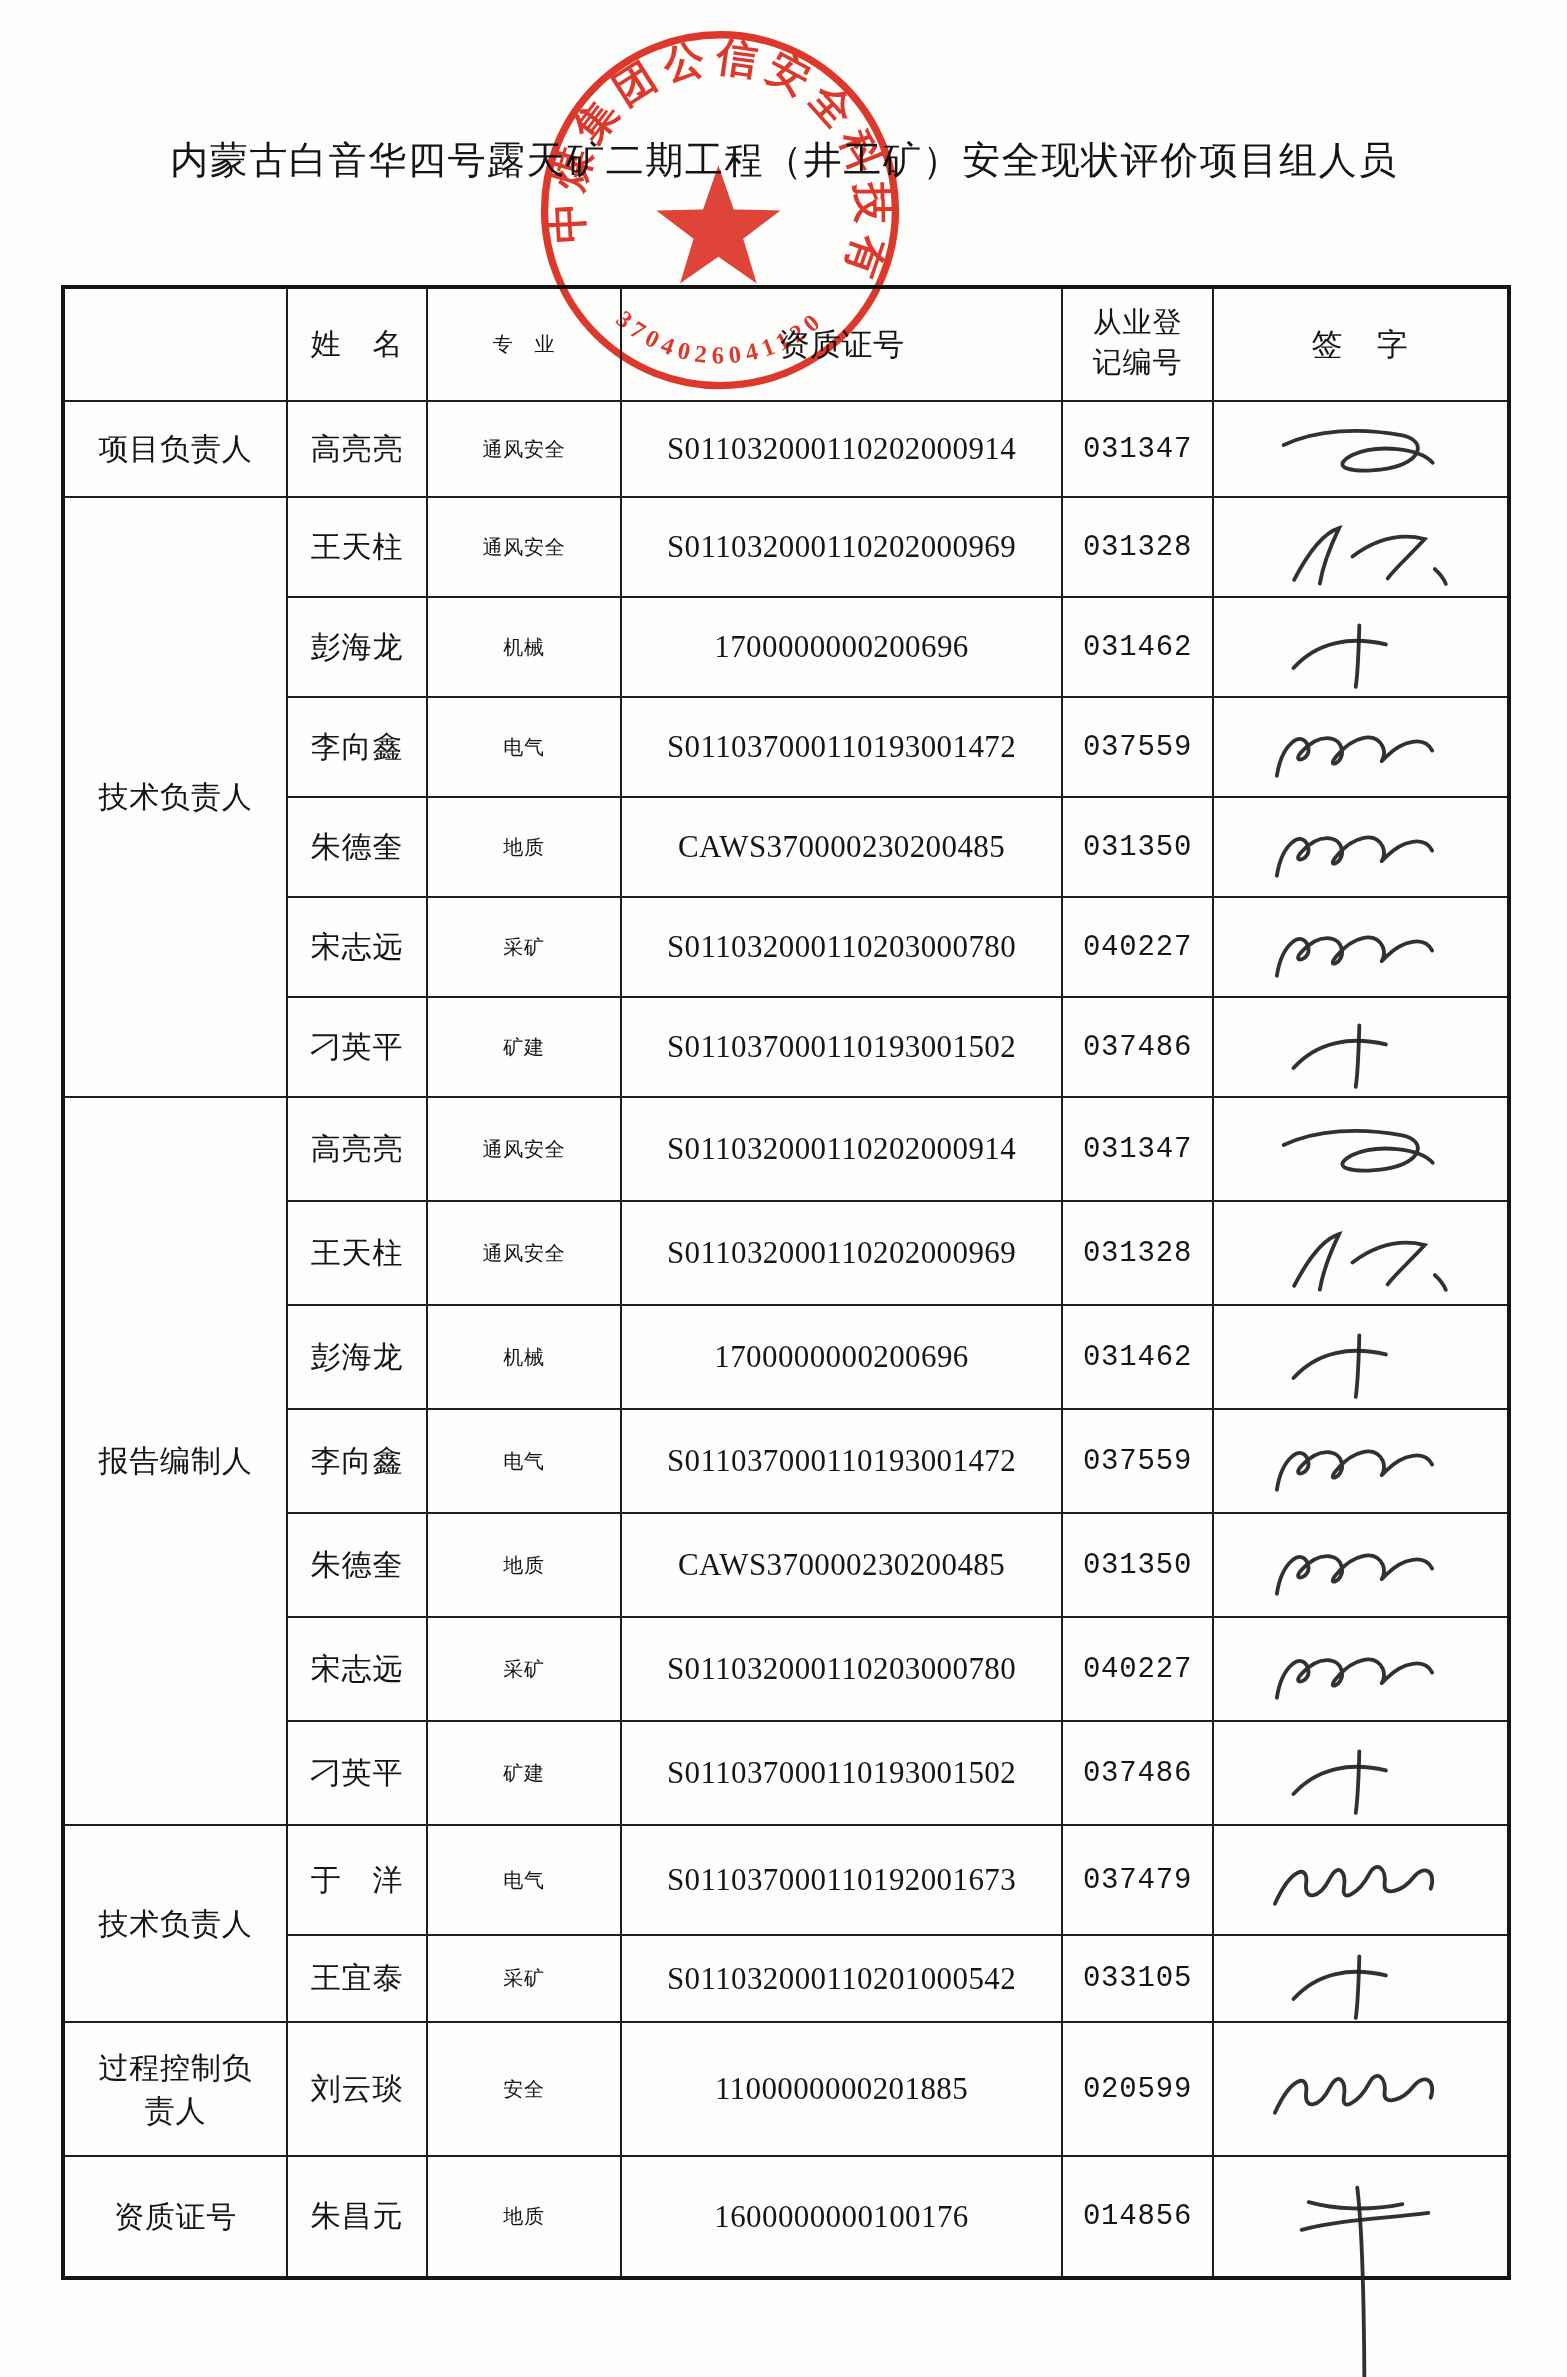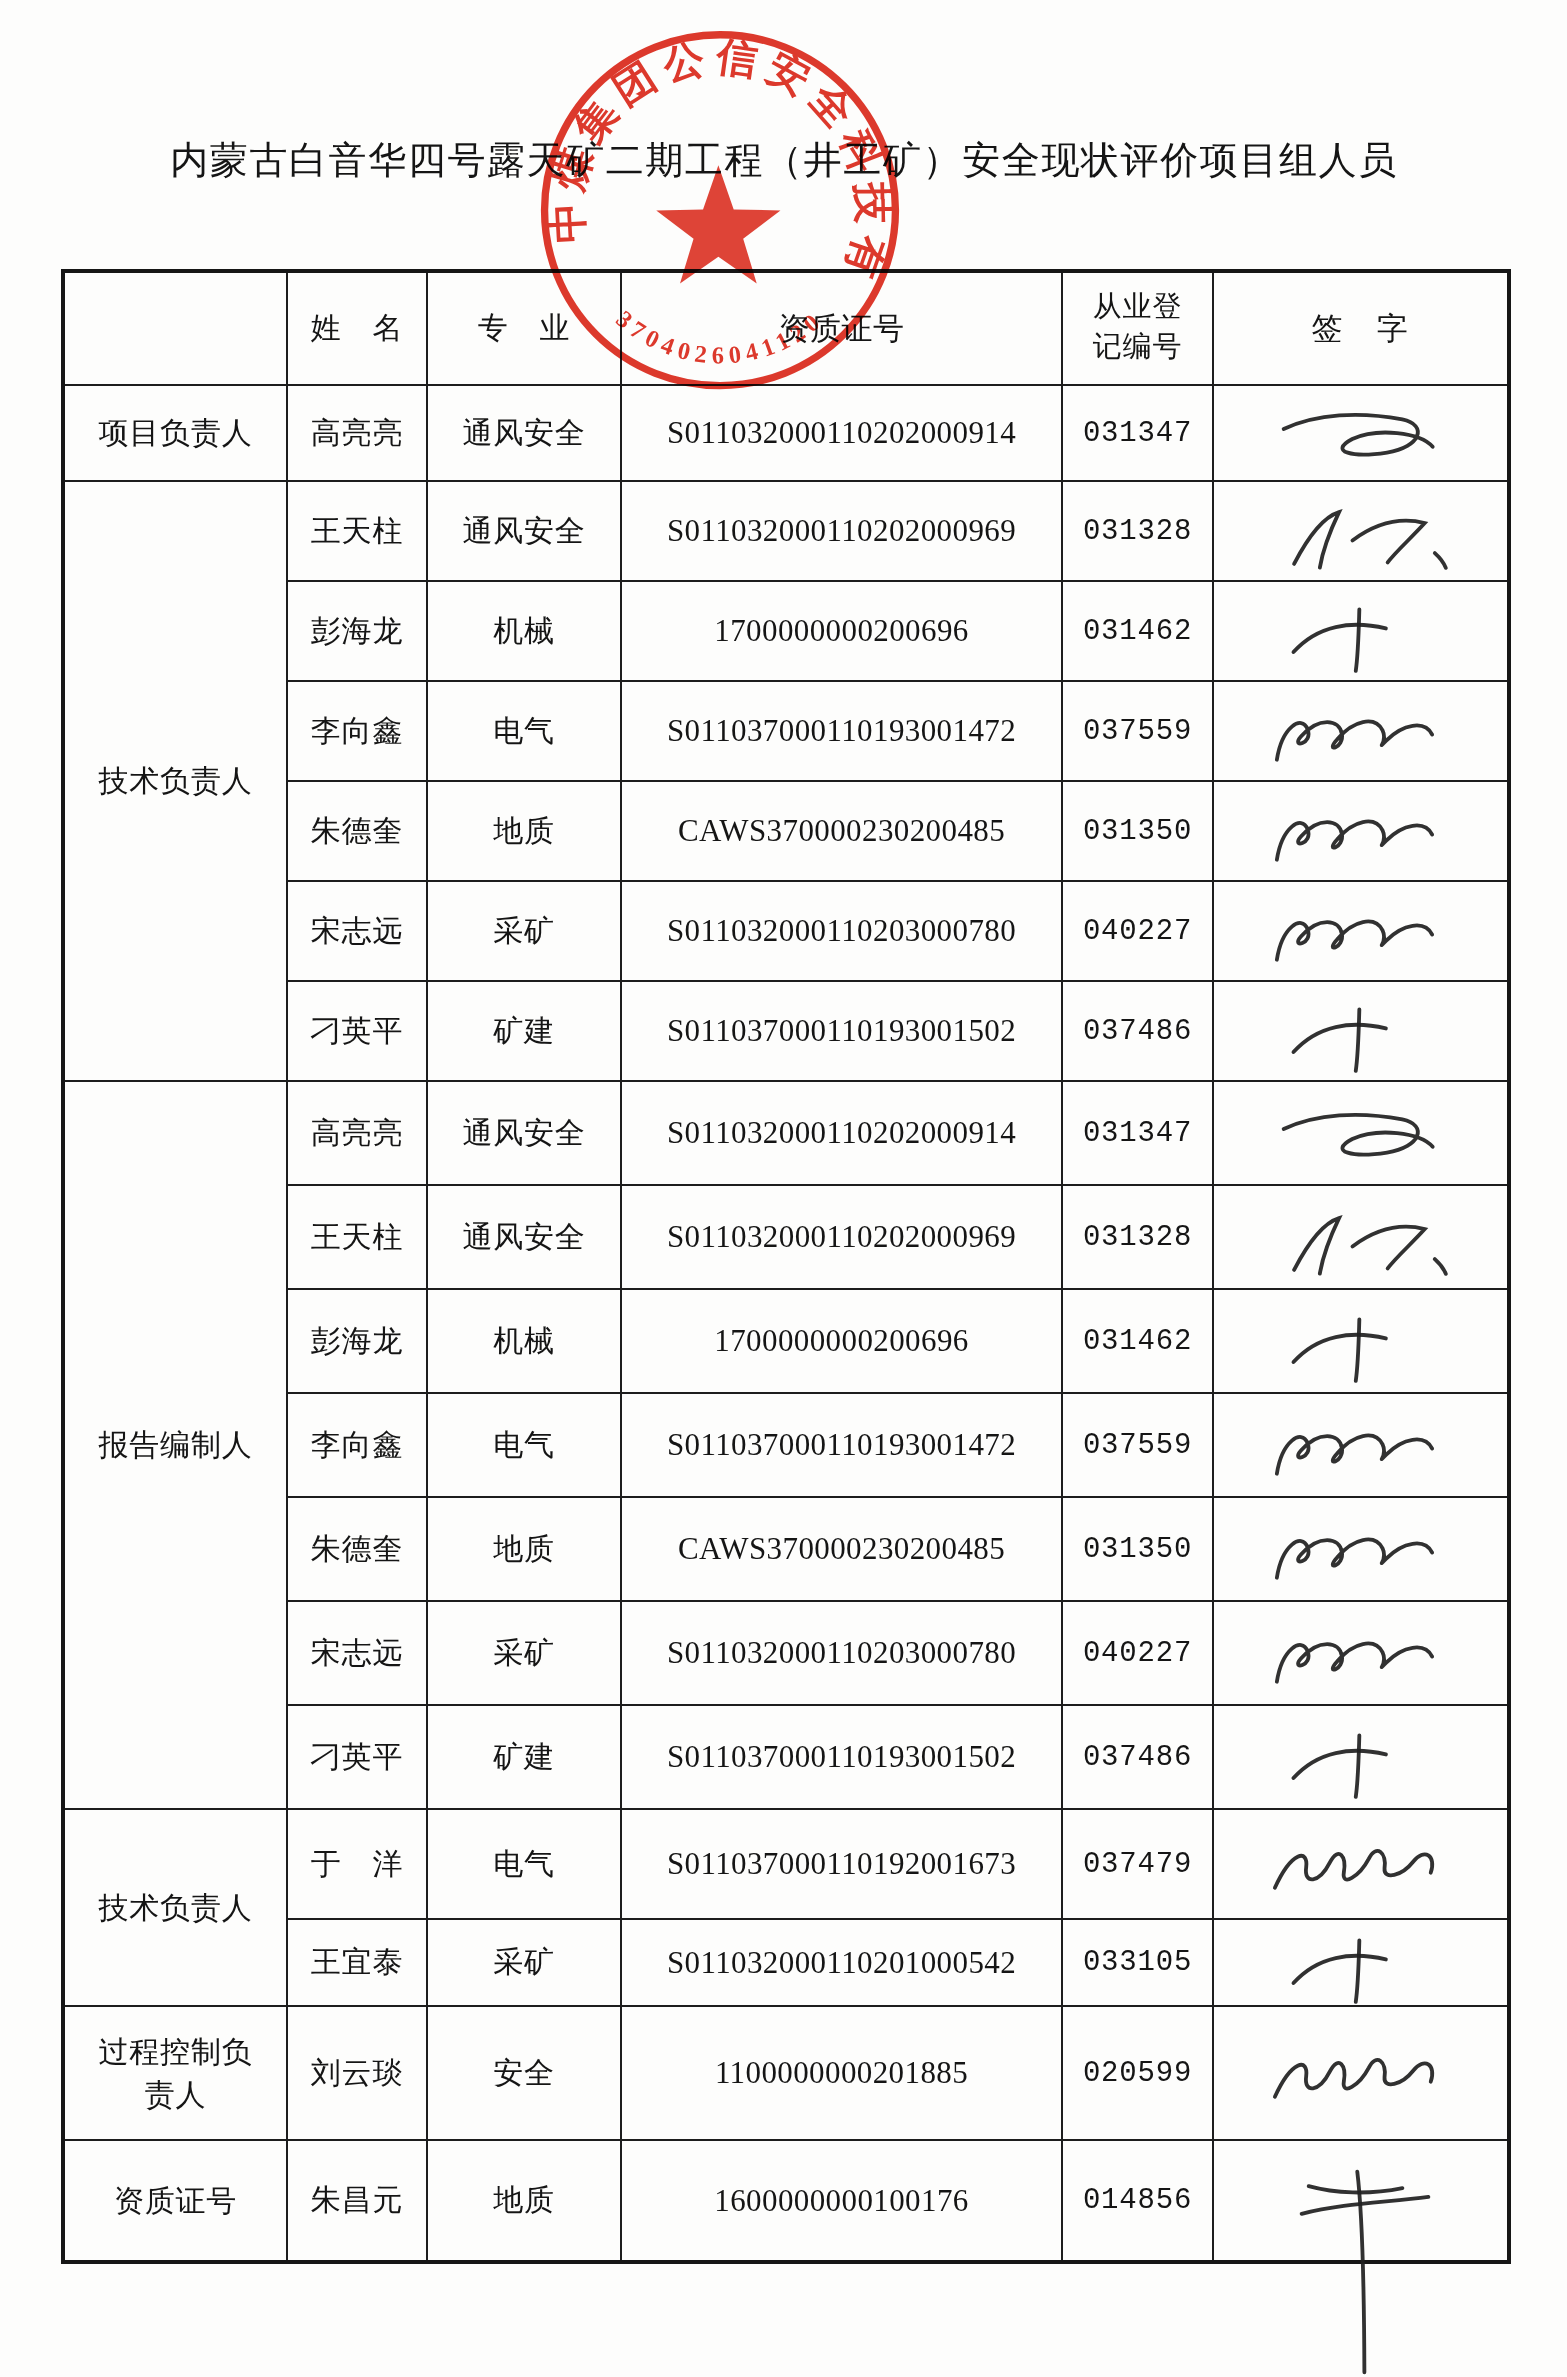--- a/index.html
+++ b/index.html
@@ -19,42 +19,42 @@
     margin: 0;
     text-align: center;
     font-size: 38px;
     font-weight: 400;
     letter-spacing: 1.6px;
     font-family: "Liberation Sans", sans-serif;
     z-index: 2;
   }
   table.team {
     position: absolute;
-    left: 61px; top: 269px;
+    left: 61px; top: 285px;
     width: 1445px;
     border-collapse: collapse;
     table-layout: fixed;
     border: 4.1px solid #161616;
     z-index: 1;
     background: transparent;
   }
   .team th, .team td {
     border: 2.4px solid #1d1d1d;
     text-align: center;
     vertical-align: middle;
     font-weight: 400;
     padding: 0;
     overflow: visible;
   }
   .team thead tr { height: 114px; }
   .team thead th { font-size: 31px; letter-spacing: 1.6px; line-height: 1.35; }
   .team thead th.hreg { padding: 0 21px; word-break: break-all; }
   .team .role  { font-size: 30px; padding: 0 24.5px; line-height: 1.45; word-break: break-all; letter-spacing: 0.8px; }
   .team .name  { font-size: 30px; letter-spacing: 0.8px; }
-  .team .major { font-size: 30px; letter-spacing: 0.8px; }
+  .team .major { font-size: 20px; letter-spacing: 0.8px; }
   .team .cert  { font-size: 31px; letter-spacing: 0.4px; font-family: "Liberation Serif", serif; }
   .team .reg   { font-size: 29px; letter-spacing: 0.8px; font-family: Liberation Mono, monospace; }
   .team td.sig { overflow: visible; }
   .team td.sig svg { display: block; margin: 0 auto; overflow: visible; }
   .stamp {
     position: absolute;
     left: 516px; top: 6.5px;
     width: 408px; height: 408px;
     z-index: 3;
     mix-blend-mode: multiply;

